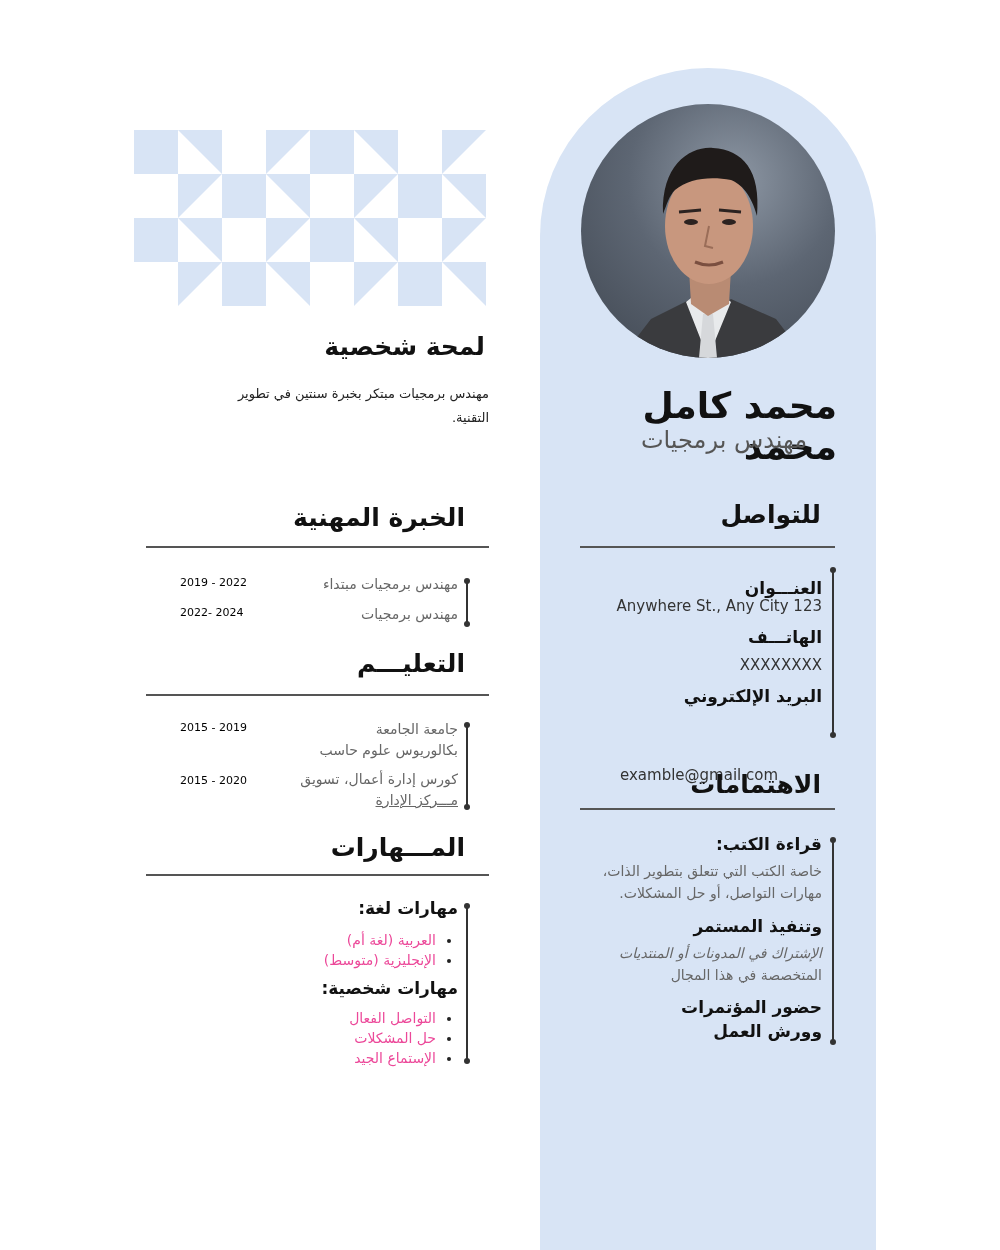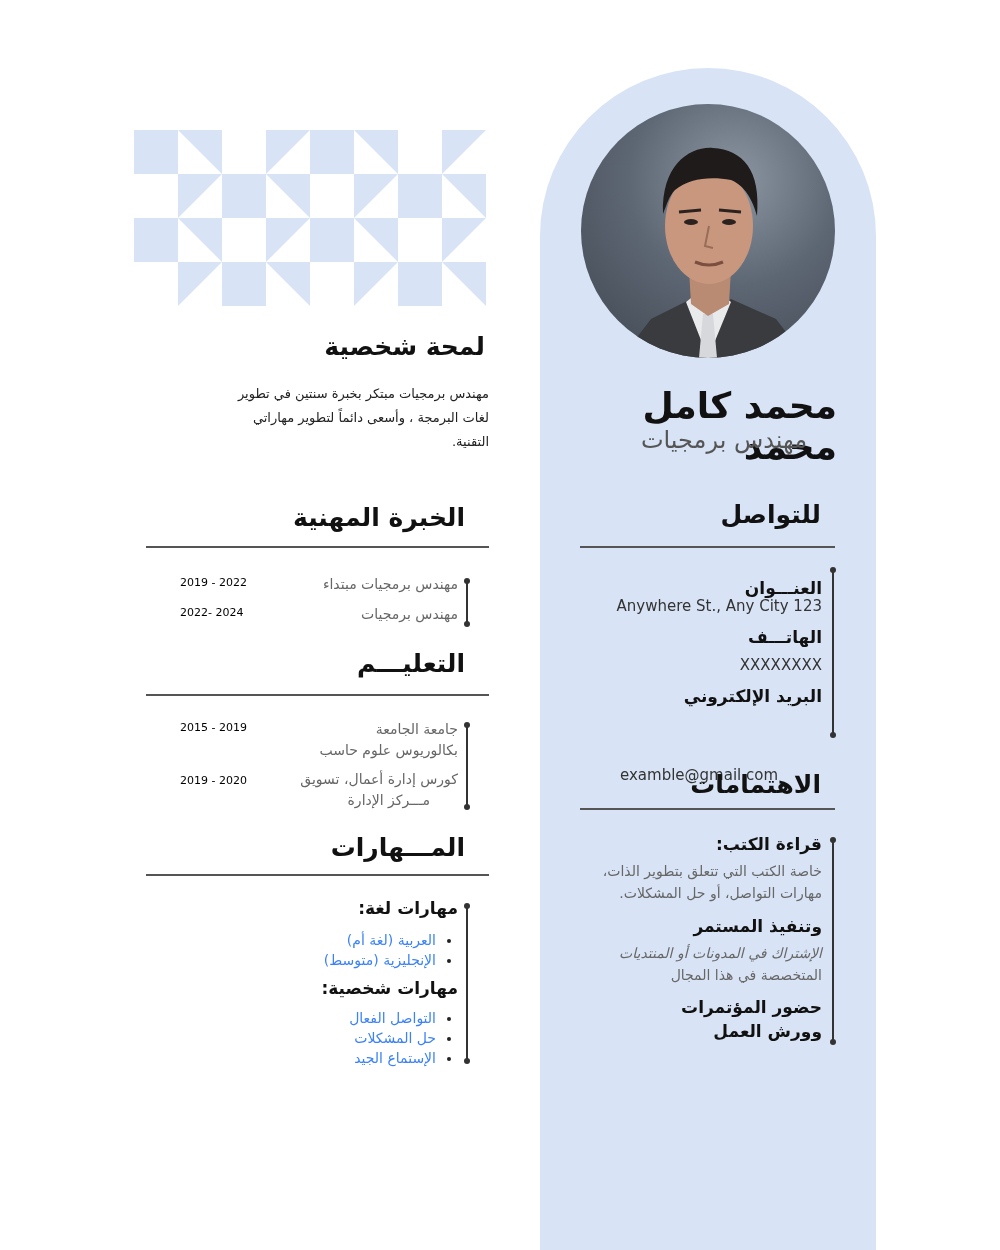--- a/index.html
+++ b/index.html
@@ -33,21 +33,21 @@
   .vline { position: absolute; width: 2px; background: #333; }
   .vline::before, .vline::after {
     content: ""; position: absolute; left: -2px; width: 6px; height: 6px;
     border-radius: 50%; background: #333;
   }
   .vline::before { top: -3px; }
   .vline::after { bottom: -3px; }
 
   .date { font-family: "DejaVu Sans", sans-serif; font-size: 11px; color: #000000; direction: ltr; }
   ul.bullets { list-style: disc; padding-right: 22px; }
-  ul.bullets li { font-size: 14px; color: #3b82f6; line-height: 20px; }
+  ul.bullets li { font-size: 14px; color: #ec4899; line-height: 20px; }
   ul.bullets li::marker { color: #222; }
 </style>
 </head>
 <body>
 
 <div class="arch"></div>
 
 <div class="photo">
   <svg width="254" height="254" viewBox="0 0 254 254">
 
@@ -127,41 +127,40 @@
 <div class="abs rtl label-b" style="right:178px; top:916px; width:250px;">وتنفيذ المستمر</div>
 <div class="abs rtl txt-light" style="right:178px; top:945px; width:260px;font-style:italic;">الإشتراك في المدونات أو المنتديات</div>
 <div class="abs rtl txt-light" style="right:178px; top:967px; width:260px;">المتخصصة في هذا المجال</div>
 
 <div class="abs rtl label-b" style="right:178px; top:997px; width:250px;">حضور المؤتمرات</div>
 <div class="abs rtl label-b" style="right:178px; top:1021px; width:250px;">وورش العمل</div>
 
 <div class="abs rtl sec-title" style="right:515px; top:332px; width:300px;">لمحة شخصية</div>
 <div class="abs rtl para" style="right:511px; top:382px; width:360px;">
   <div>مهندس برمجيات مبتكر بخبرة سنتين في تطوير</div>
-  <div>لغات البرمجة ، وأسعى دائماً لتطوير مهاراتي</div>
   <div>التقنية.</div>
 </div>
 
 <div class="abs rtl sec-title" style="right:535px; top:503px; width:300px;">الخبرة المهنية</div>
 <div class="divider" style="left:146px; top:546px; width:343px;"></div>
 <div class="vline" style="left:466px; top:581px; height:43px;"></div>
 <div class="abs rtl txt-light" style="right:542px; top:576px; width:200px;">مهندس برمجيات مبتداء</div>
 <div class="abs date" style="left:180px; top:576px;">2019 - 2022</div>
 <div class="abs rtl txt-light" style="right:542px; top:606px; width:200px;">مهندس برمجيات</div>
 <div class="abs date" style="left:180px; top:606px;">2022- 2024</div>
 
 <div class="abs rtl sec-title" style="right:535px; top:649px; width:300px;">التعليـــم</div>
 <div class="divider" style="left:146px; top:694px; width:343px;"></div>
 <div class="vline" style="left:466px; top:725px; height:82px;"></div>
 <div class="abs rtl txt-light" style="right:542px; top:721px; width:220px;">جامعة الجامعة</div>
 <div class="abs rtl txt-light" style="right:542px; top:742px; width:220px;">بكالوريوس علوم حاسب</div>
 <div class="abs date" style="left:180px; top:721px;">2015 - 2019</div>
 <div class="abs rtl txt-light" style="right:542px; top:771px; width:220px;">كورس إدارة أعمال، تسويق</div>
-<div class="abs rtl txt-light" style="right:570px; top:792px; width:220px;">مـــركز الإدارة</div>
-<div class="abs date" style="left:180px; top:774px;">2019 - 2020</div>
+<div class="abs rtl txt-light" style="right:542px; top:792px; width:220px;text-decoration:underline;">مـــركز الإدارة</div>
+<div class="abs date" style="left:180px; top:774px;">2015 - 2020</div>
 
 <div class="abs rtl sec-title" style="right:535px; top:833px; width:300px;">المـــهارات</div>
 <div class="divider" style="left:146px; top:874px; width:343px;"></div>
 <div class="vline" style="left:466px; top:906px; height:155px;"></div>
 
 <div class="abs rtl label-b" style="right:542px; top:898px; width:220px;">مهارات لغة:</div>
 <ul class="abs rtl bullets" style="right:542px; top:930px; width:220px;">
   <li>العربية (لغة أم)</li>
   <li>الإنجليزية (متوسط)</li>
 </ul>

